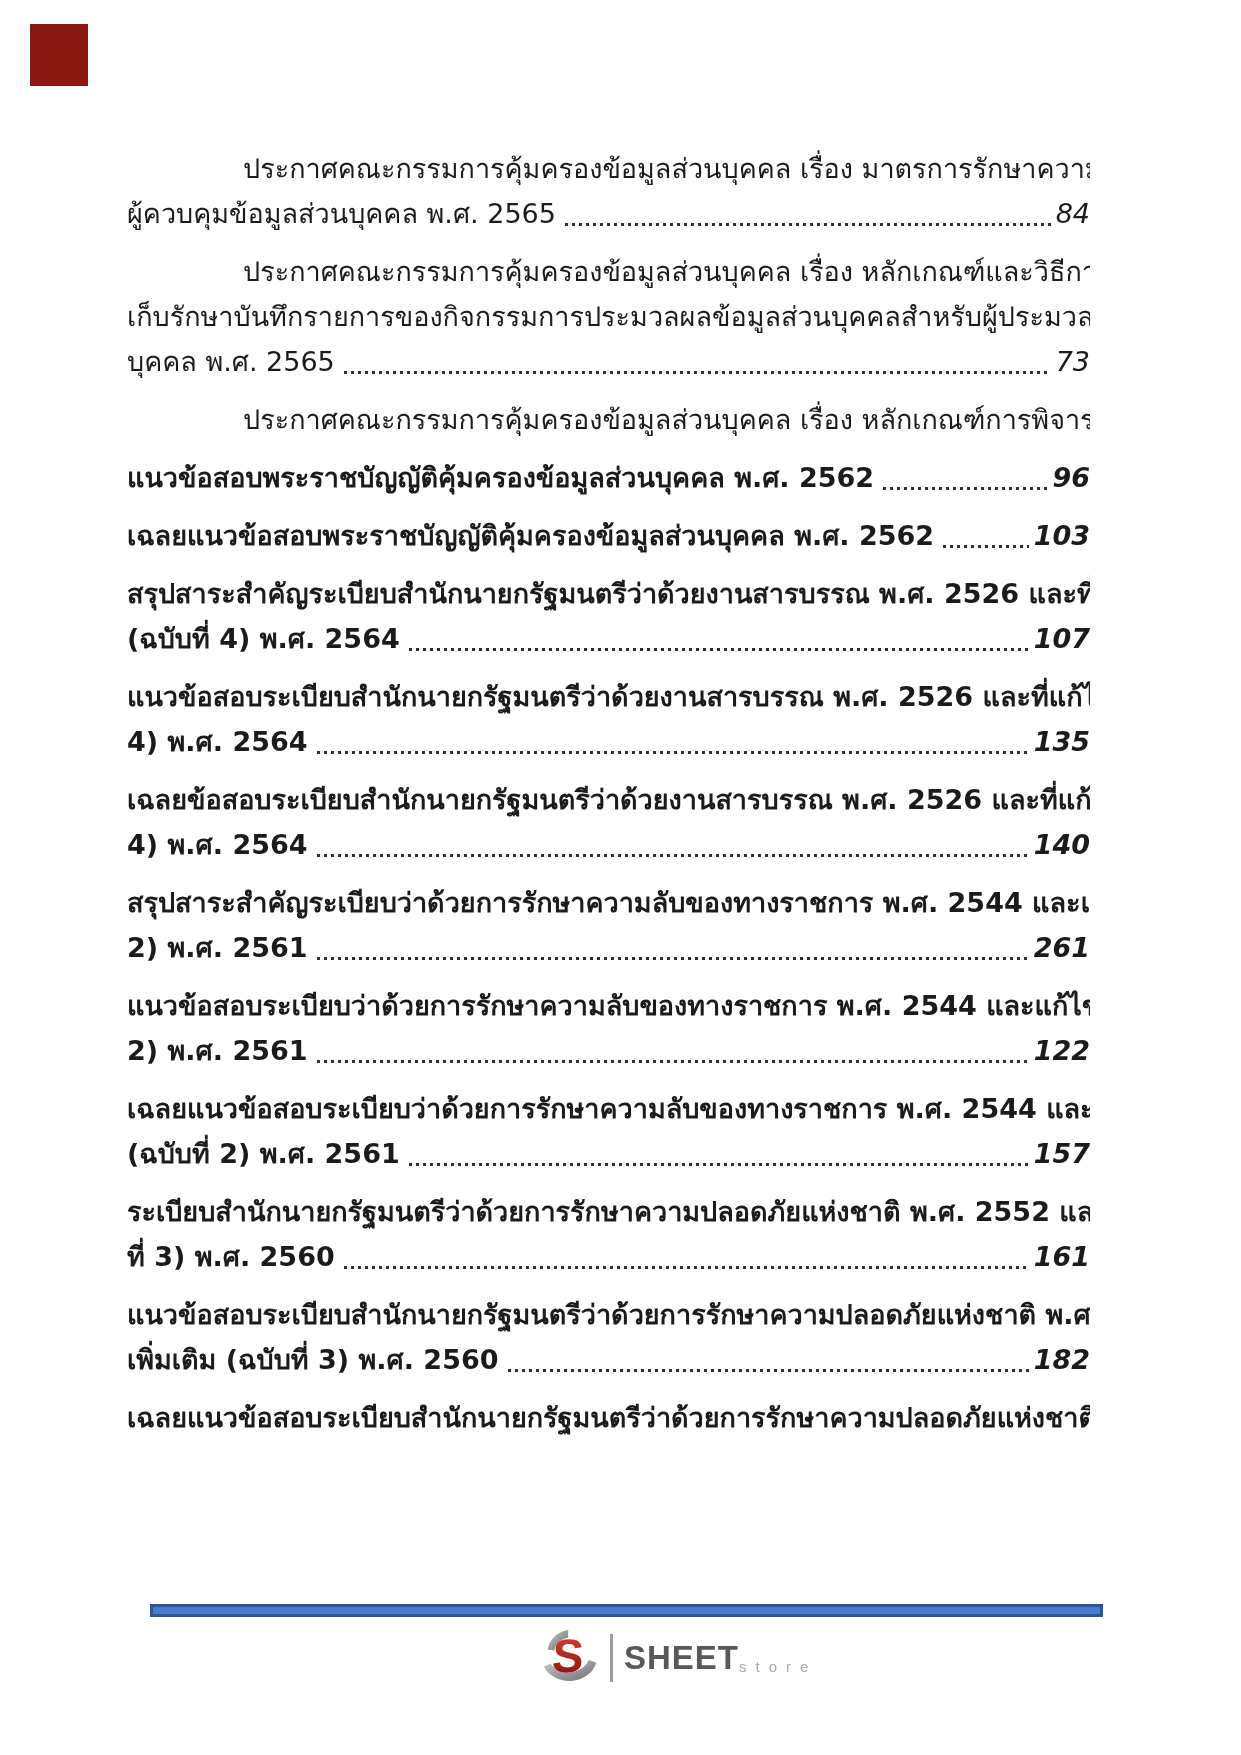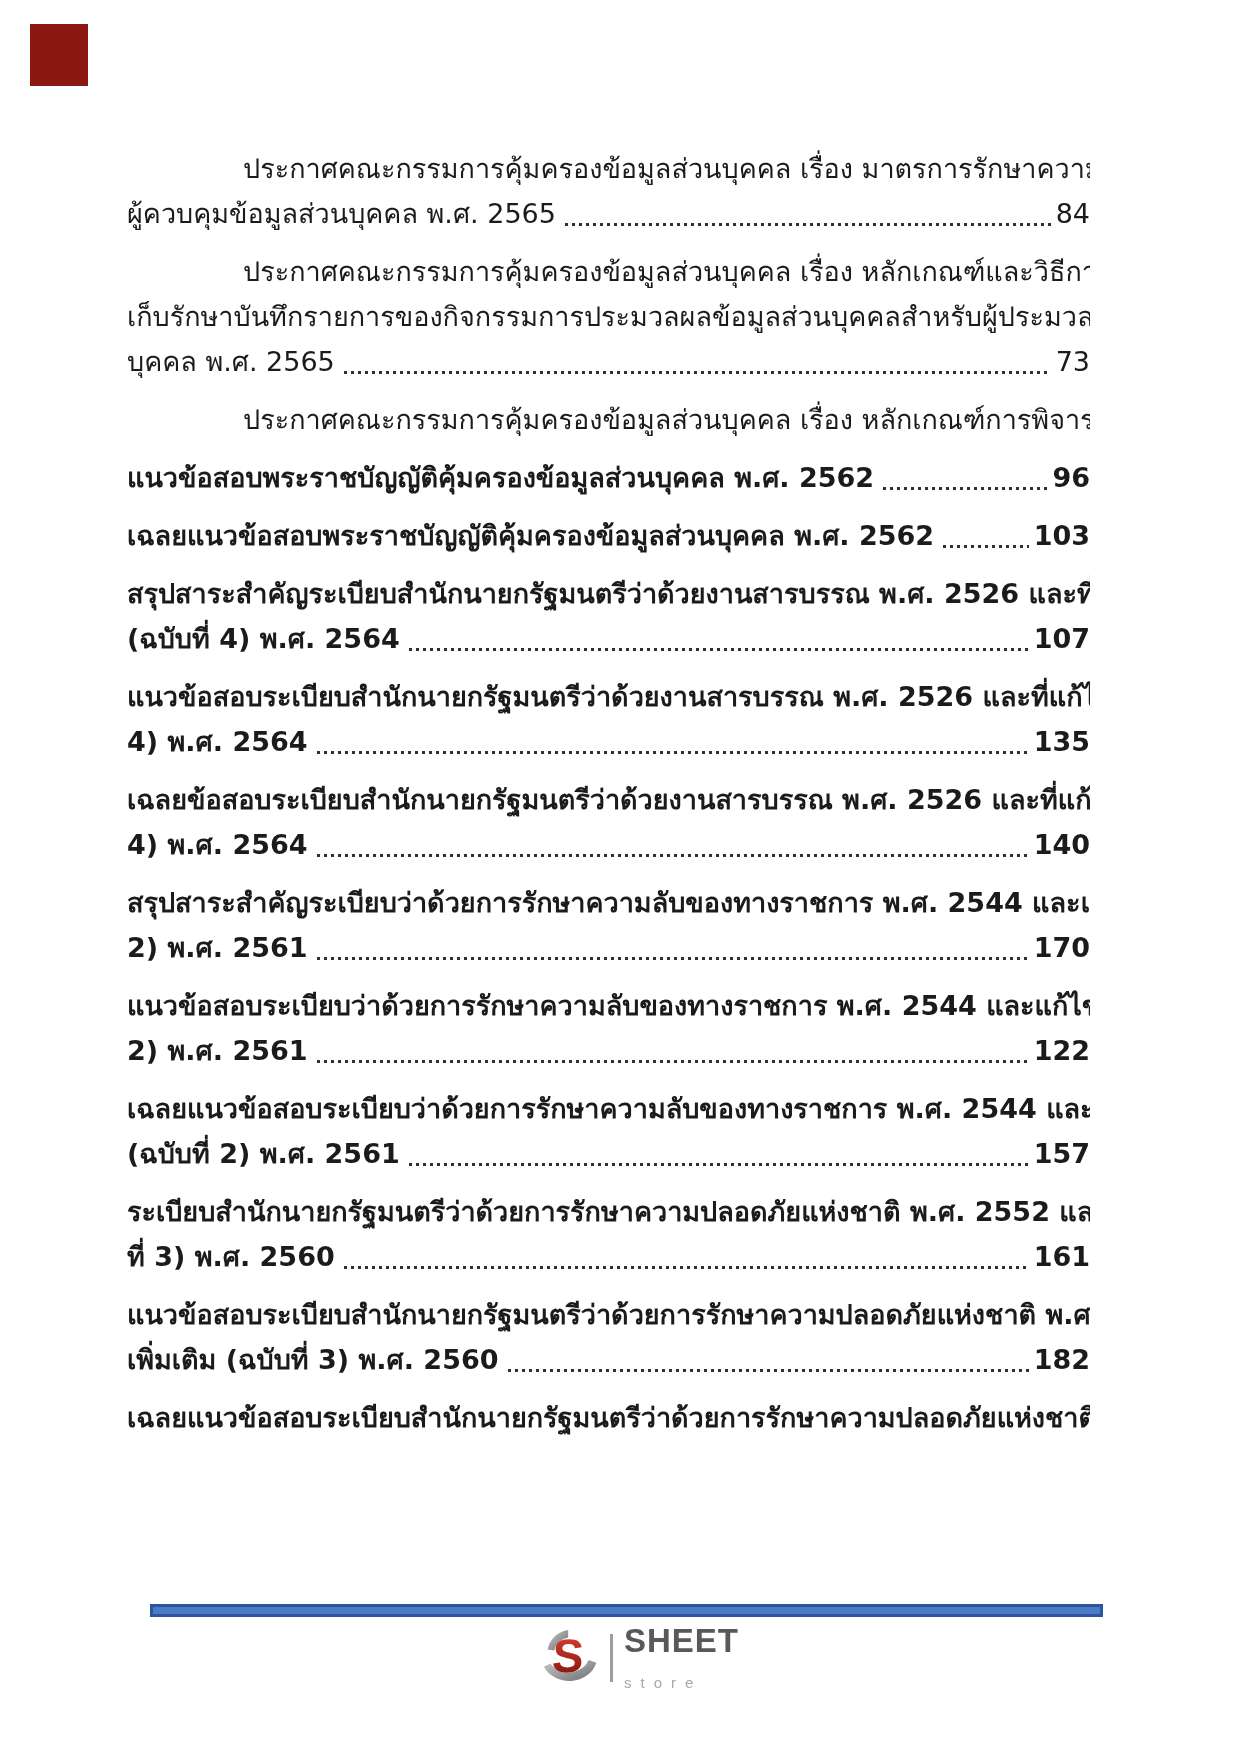--- a/index.html
+++ b/index.html
@@ -12,29 +12,29 @@
   .entry{margin-bottom:13px;}
   .entry.section-gap{}
   .entry.regular{font-weight:400;}
   .entry.bold{font-weight:700;}
   .tline{display:flex;align-items:flex-end;height:45px;font-size:27px;line-height:45px;white-space:nowrap;overflow:hidden;}
   .tline .txt{flex:0 0 auto;}
   .tline.indent .txt{padding-left:116px;}
   .dots{flex:1 1 auto;min-width:24px;height:5px;margin:0 5px 9px 7px;
         background-image:radial-gradient(circle,#2f2f2f 1.5px,transparent 1.9px);
         background-size:7px 5px;background-repeat:repeat-x;background-position:left bottom;}
-  .pgnum{flex:0 0 auto;}
+  .pgnum{flex:0 0 auto;font-style:italic;}
 
   .rule{position:absolute;left:150px;top:1604px;width:947px;height:7px;
         background:#4a7bc4;border:3px solid #2c55a0;}
 
   .logo{position:absolute;left:541px;top:1627px;height:62px;display:flex;align-items:center;}
   .logo svg{display:block;}
   .lg-divider{width:3px;height:48px;background:#9b9da0;margin:0 11px 0 9px;}
-  .lg-text{display:flex;flex-direction:column;justify-content:center;}
+  .lg-text{display:flex;flex-direction:row;justify-content:center;}
   .lg-title{font-size:33px;font-weight:700;color:#58595b;letter-spacing:1px;line-height:33px;font-family:"Liberation Sans",sans-serif;}
   .lg-sub{font-size:15px;color:#a7a9ac;letter-spacing:9px;line-height:18px;margin-top:17px;font-family:"Liberation Sans",sans-serif;}
 </style>
 </head>
 <body>
 
 <div class="page">
 
   <div class="corner"></div>
 
@@ -111,21 +111,21 @@
           <span class="pgnum">140</span>
         </div>
       </div>
       <div class="entry bold">
         <div class="tline">
           <span class="txt">สรุปสาระสำคัญระเบียบว่าด้วยการรักษาความลับของทางราชการ พ.ศ. 2544 และแก้ไขเพิ่มเติม (ฉบับที่</span>
         </div>
         <div class="tline">
           <span class="txt">2) พ.ศ. 2561</span>
           <span class="dots"></span>
-          <span class="pgnum">170</span>
+          <span class="pgnum">261</span>
         </div>
       </div>
       <div class="entry bold">
         <div class="tline">
           <span class="txt">แนวข้อสอบระเบียบว่าด้วยการรักษาความลับของทางราชการ พ.ศ. 2544 และแก้ไขเพิ่มเติมถึง (ฉบับที่</span>
         </div>
         <div class="tline">
           <span class="txt">2) พ.ศ. 2561</span>
           <span class="dots"></span>
           <span class="pgnum">122</span>

